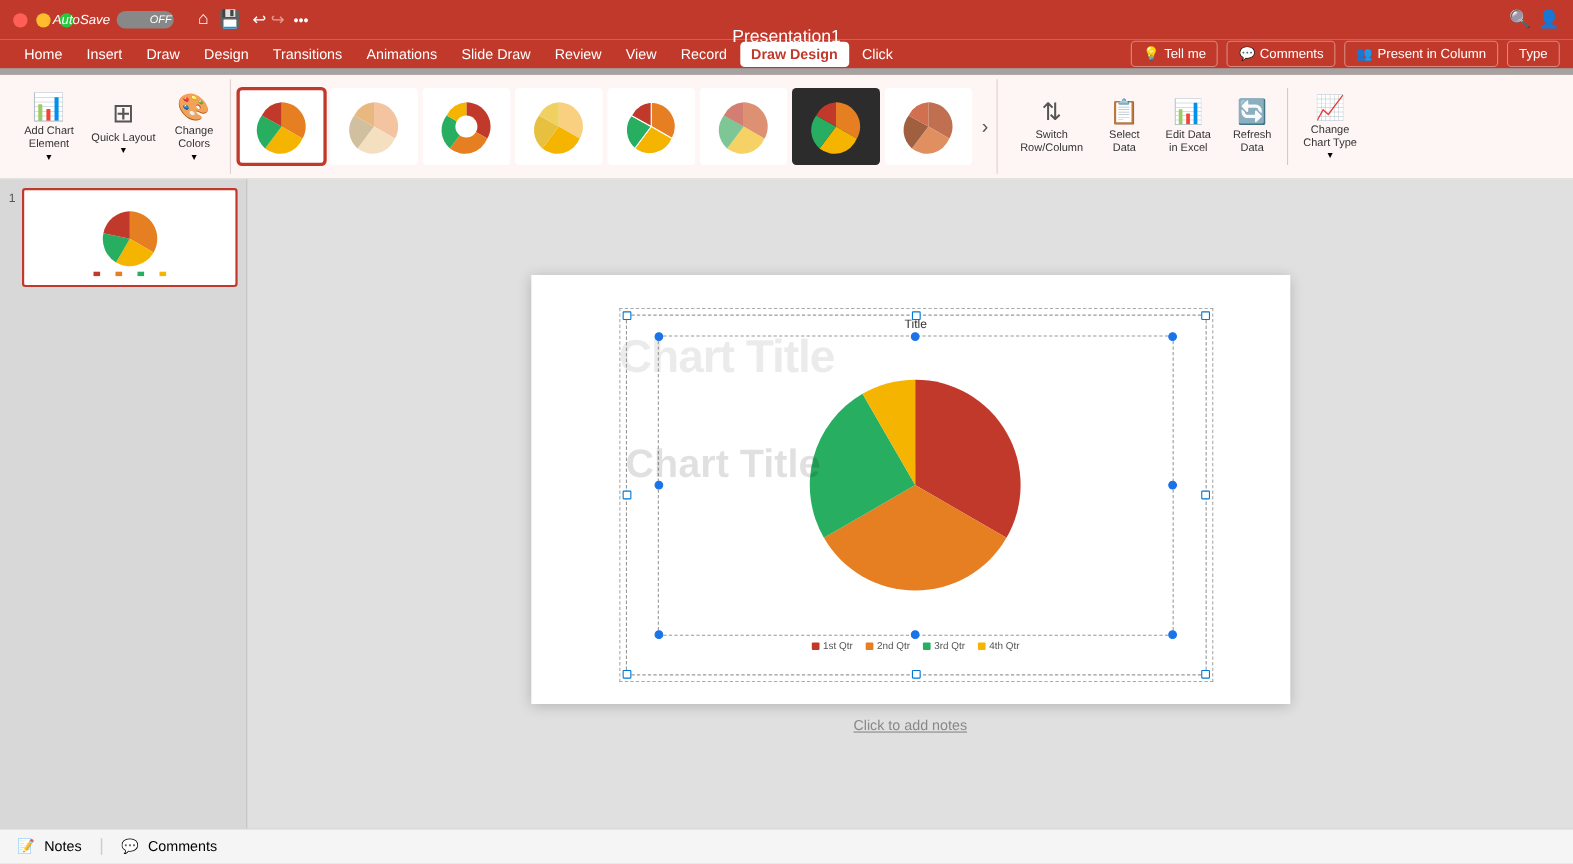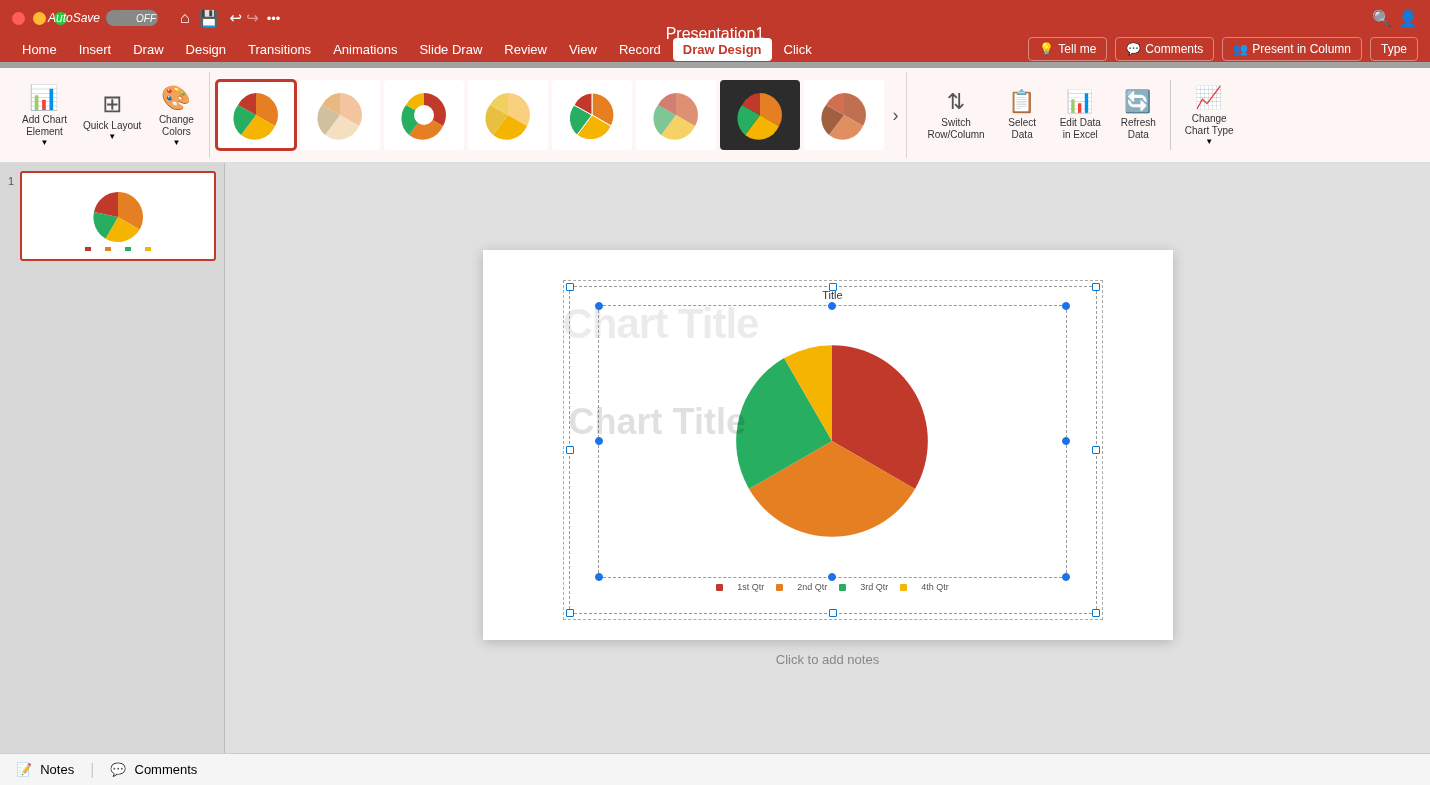--- a/index.html
+++ b/index.html
@@ -319,21 +319,21 @@
     .legend-area {
       display: flex;
       gap: 12px;
       font-size: 9px;
       color: #555;
       margin-top: 4px;
     }
     .legend-item {
       display: flex;
       align-items: center;
-      gap: 14px;
+      gap: 3px;
     }
     .legend-dot {
       width: 7px;
       height: 7px;
       border-radius: 1px;
     }
   </style>
 </head>
 <body>
 
@@ -611,21 +611,21 @@
             </div>
             <div class="legend-item">
               <div class="legend-dot" style="background:#f4b400;"></div>
               <span>4th Qtr</span>
             </div>
           </div>
         </div>
       </div>
     </div>
 
-    <div style="margin-top:12px;color:#888;font-size:13px;">Click to add notes</div>
+    <div style="margin-top:12px;color:#888;font-size:13px;text-decoration:underline;">Click to add notes</div>
   </div>
 </div>
 
 <div id="notes-bar">
   <span style="font-size:13px;">📝</span>
   <span style="font-size:13px;cursor:pointer;">Notes</span>
   <span style="margin:0 8px;color:#ccc;">|</span>
   <span style="font-size:13px;">💬</span>
   <span style="font-size:13px;cursor:pointer;">Comments</span>
 </div>

